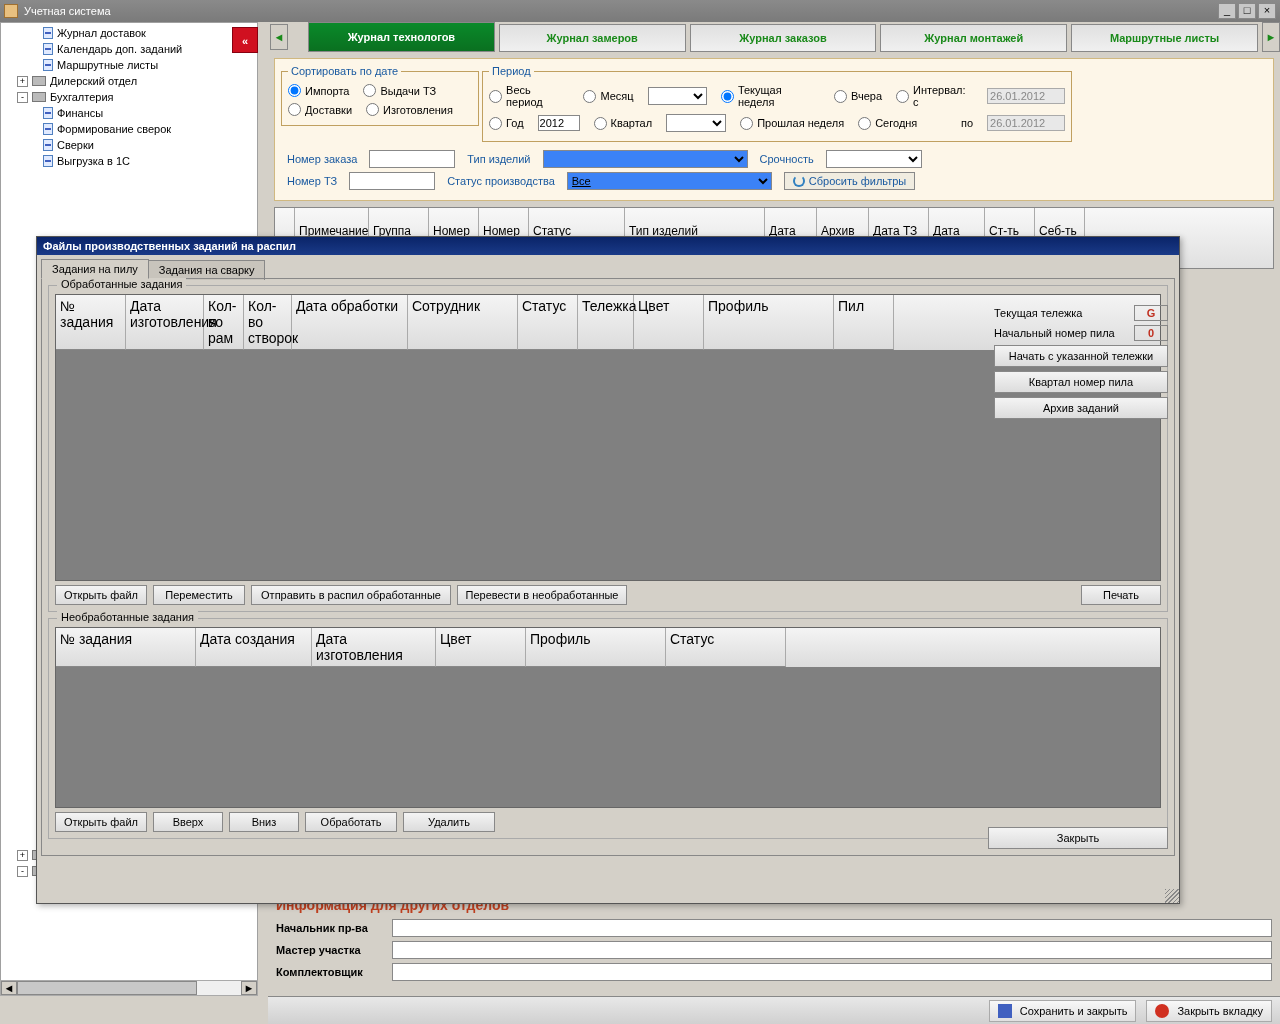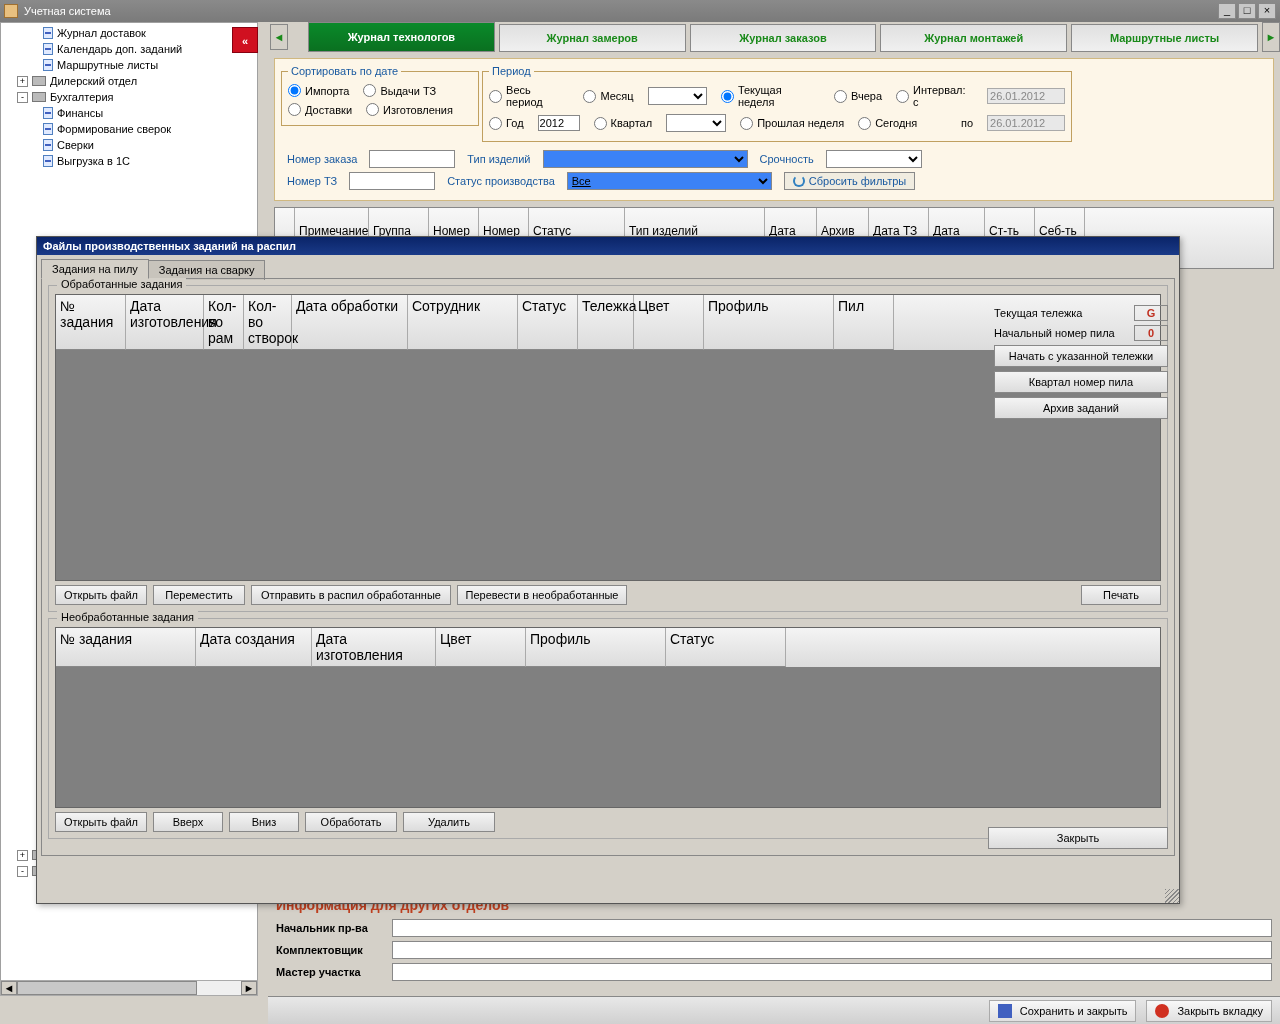--- a/index.html
+++ b/index.html
@@ -330,25 +330,25 @@
     <div style="height:620px"></div>
 
     <div class="bottom-info">
       <div class="section-title">Информация для других отделов</div>
       <div id="info-rows">
           <div class="info-row">
             <label>Начальник пр-ва</label>
             <input style="">
           </div>
           <div class="info-row">
-            <label>Комплектовщик</label>
+            <label>Мастер участка</label>
             <input style="">
           </div>
           <div class="info-row">
-            <label>Мастер участка</label>
+            <label>Комплектовщик</label>
             <input style="">
           </div>
         </div>
     </div>
 
     <div class="statusbar">
       <div class="sb-btn">
         <span class="si si-save"></span>
         <span>Сохранить и закрыть</span>
       </div>

